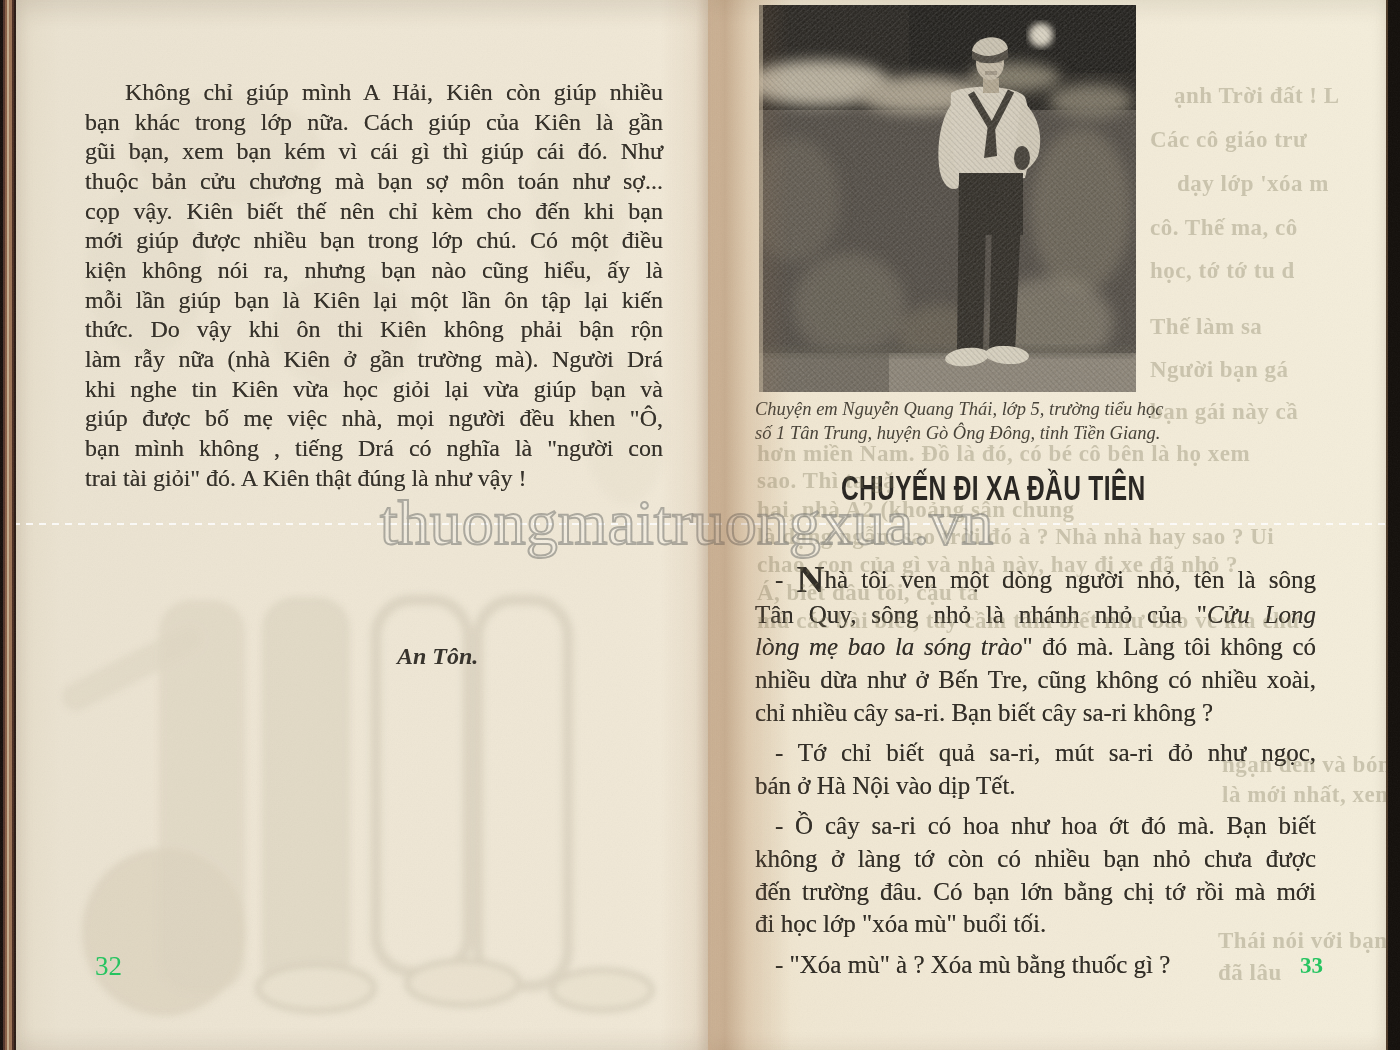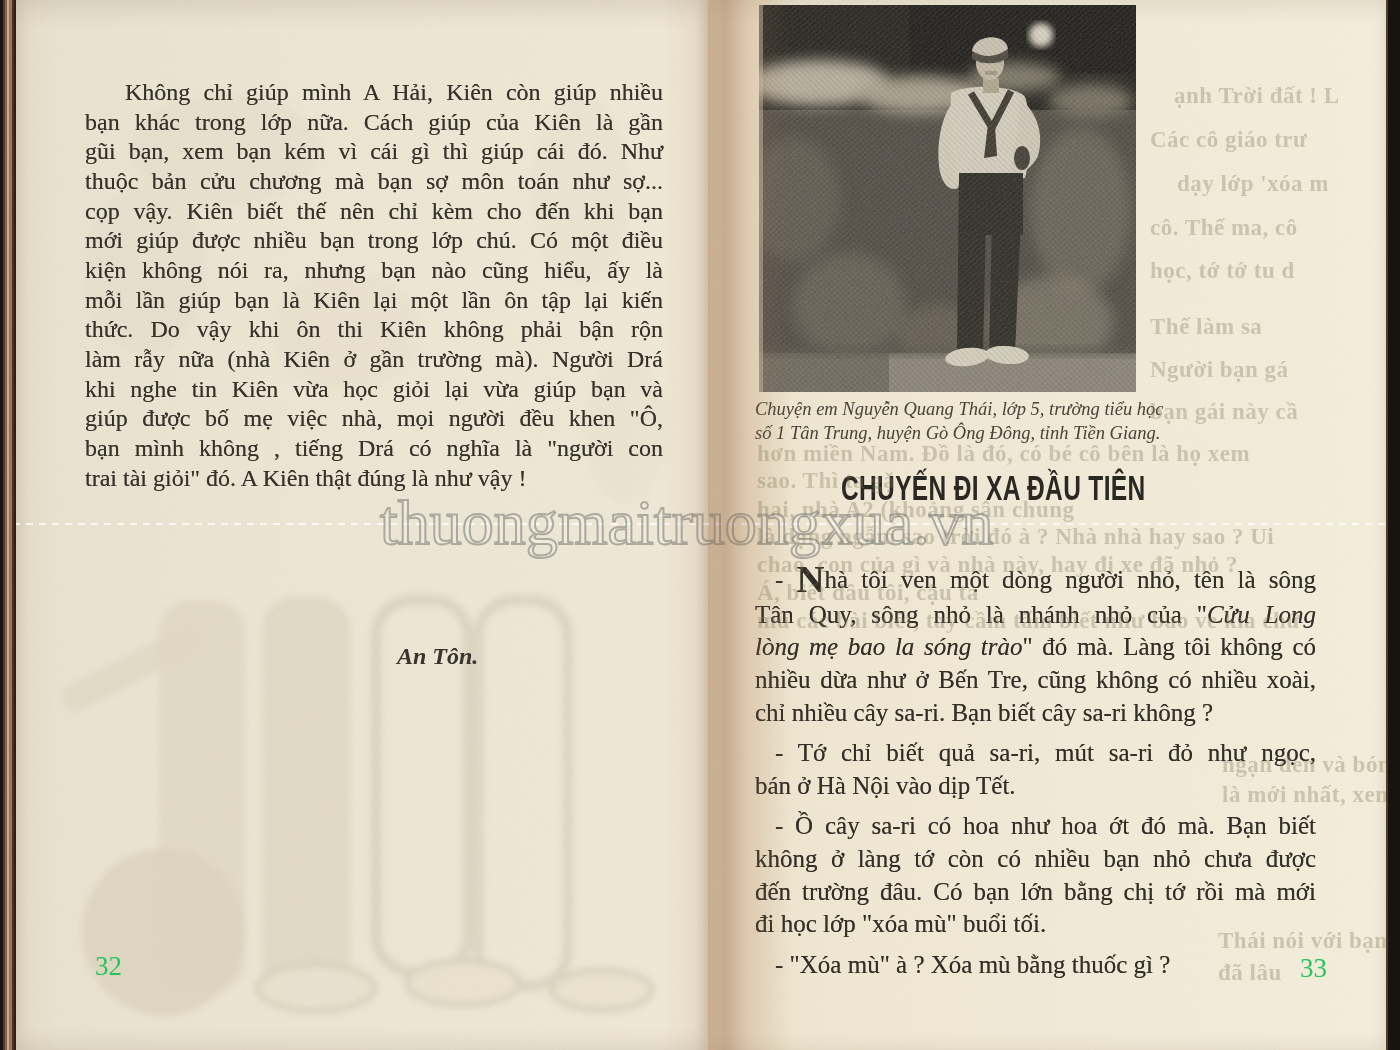--- a/index.html
+++ b/index.html
@@ -29,21 +29,21 @@
   .line.last{text-align-last:left;}
   .left-story .line.indent{text-indent:40px;}
   .right-story .line.indent{text-indent:20px;}
   .s-p{}
   .s-i{font-style:italic;}
   .s-init{font-size:1.55em;line-height:1;font-weight:600;vertical-align:-0.1em;}
   .byline{position:absolute;left:397px;top:643px;font-size:24px;font-weight:bold;
     font-style:italic;color:#35312a;}
   .pagenum{position:absolute;color:#22c55e;}
   .pagenum-left{left:95px;top:951px;font-size:27px;}
-  .pagenum-right{left:1300px;top:953px;font-size:27px;}
+  .pagenum-right{left:1300px;top:953px;font-size:23px;font-weight:bold;}
   .caption{position:absolute;left:755px;top:398px;width:500px;font-size:18.5px;
     line-height:23.5px;font-style:italic;color:#454036;}
   .heading{position:absolute;left:841px;top:468px;font-family:"Liberation Sans","DejaVu Sans",sans-serif;
     font-weight:700;font-size:35px;letter-spacing:.5px;color:#272420;
     transform:scaleX(.70);transform-origin:left top;white-space:nowrap;}
   
   .photo{position:absolute;left:759px;top:5px;width:377px;height:387px;}
   
   .watermark{position:absolute;left:380px;top:486px;font-size:64px;letter-spacing:0;
     color:rgba(255,255,255,.22);-webkit-text-stroke:2px rgba(115,114,110,.55);

